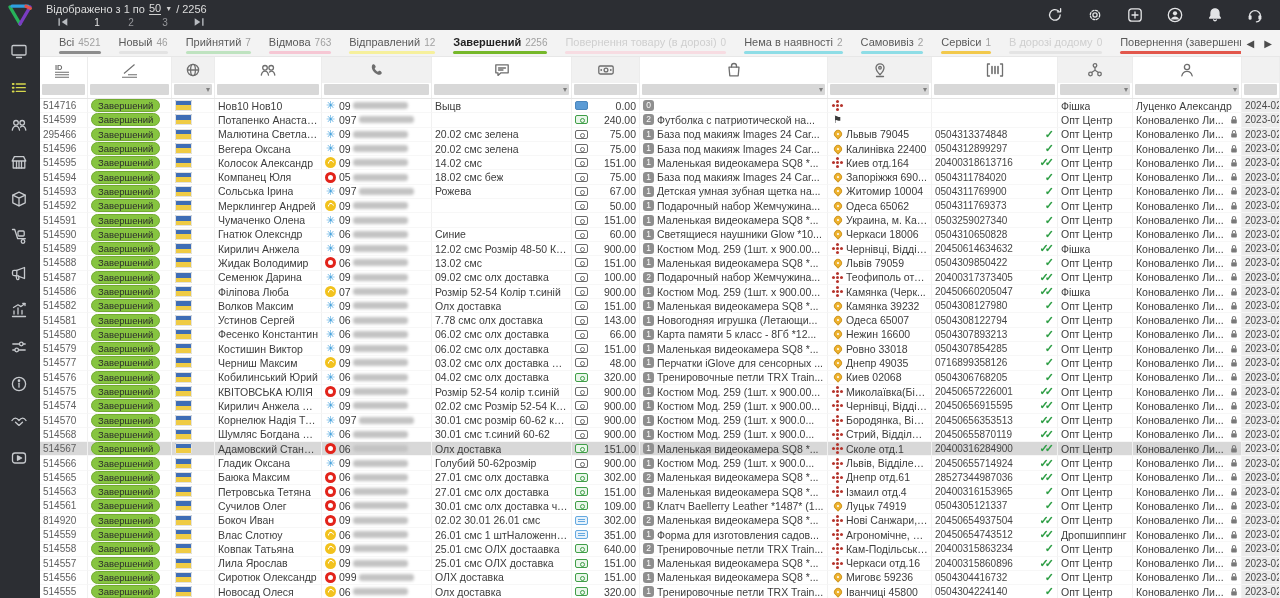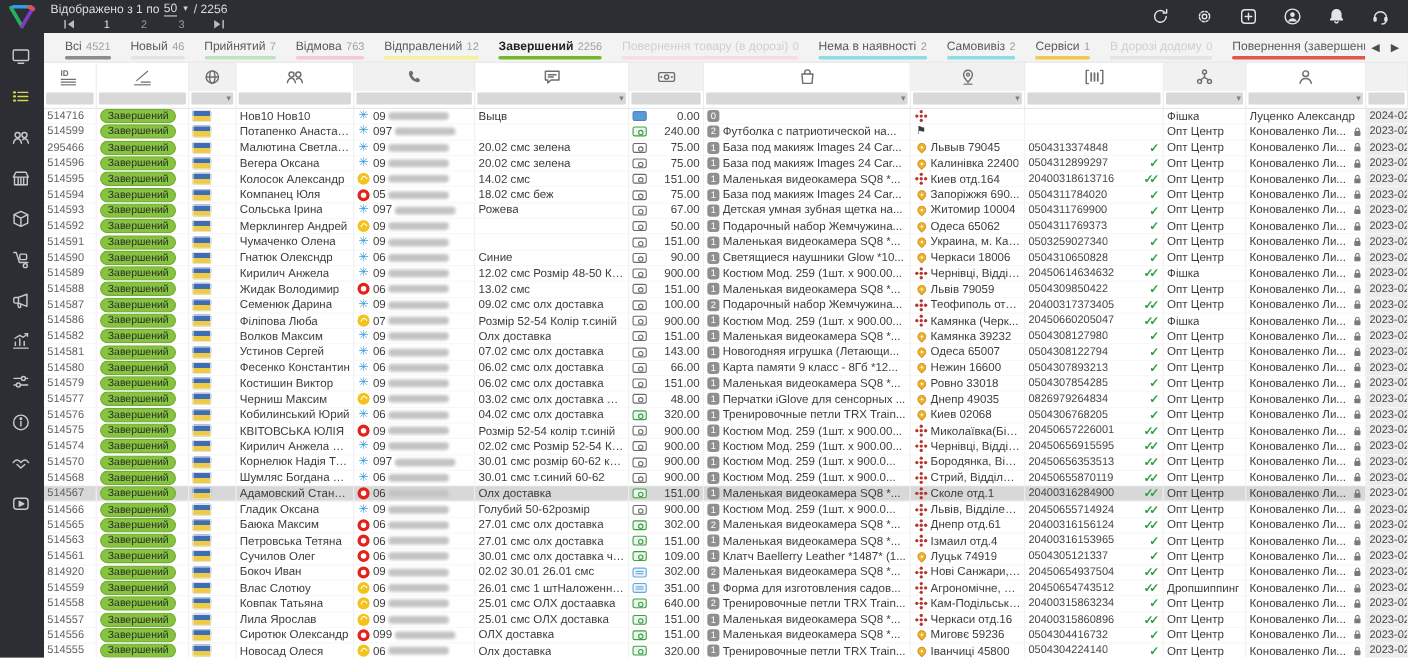--- a/index.html
+++ b/index.html
@@ -1020,21 +1020,21 @@
             <div class="td " style="flex:0 0 110px;width:110px">
               <span class="op kyivstar">✳</span>
               <span style="margin-right:2px">06</span>
               <span class="pblur"></span>
             </div>
             <div class="td " style="flex:0 0 140px;width:140px">
               <span class="ell">Синие</span>
             </div>
             <div class="td " style="flex:0 0 68px;width:68px">
               <span class="pay cod"></span>
-              <span style="margin-left:auto">90.00</span>
+              <span style="margin-left:auto">60.00</span>
             </div>
             <div class="td " style="flex:0 0 188px;width:188px">
               <span class="qty">1</span>
               <span class="ell">Светящиеся наушники Glow *10...</span>
             </div>
             <div class="td " style="flex:0 0 104px;width:104px">
               <span class="ci">
                 <span class="pin"></span>
               </span>
               <span class="ell">Черкаси 18006</span>
@@ -1322,21 +1322,21 @@
             </div>
             <div class="td " style="flex:0 0 107px;width:107px">
               <span class="ell">Устинов Сергей</span>
             </div>
             <div class="td " style="flex:0 0 110px;width:110px">
               <span class="op kyivstar">✳</span>
               <span style="margin-right:2px">06</span>
               <span class="pblur"></span>
             </div>
             <div class="td " style="flex:0 0 140px;width:140px">
-              <span class="ell">07.02 смс олх доставка</span>
+              <span class="ell">7.78 смс олх доставка</span>
             </div>
             <div class="td " style="flex:0 0 68px;width:68px">
               <span class="pay cod"></span>
               <span style="margin-left:auto">143.00</span>
             </div>
             <div class="td " style="flex:0 0 188px;width:188px">
               <span class="qty">1</span>
               <span class="ell">Новогодняя игрушка (Летающи...</span>
             </div>
             <div class="td " style="flex:0 0 104px;width:104px">
@@ -1381,21 +1381,21 @@
             </div>
             <div class="td " style="flex:0 0 140px;width:140px">
               <span class="ell">06.02 смс олх доставка</span>
             </div>
             <div class="td " style="flex:0 0 68px;width:68px">
               <span class="pay cod"></span>
               <span style="margin-left:auto">66.00</span>
             </div>
             <div class="td " style="flex:0 0 188px;width:188px">
               <span class="qty">1</span>
-              <span class="ell">Карта памяти 9 класс - 8Гб *12...</span>
+              <span class="ell">Карта памяти 5 класс - 8Гб *12...</span>
             </div>
             <div class="td " style="flex:0 0 104px;width:104px">
               <span class="ci">
                 <span class="pin"></span>
               </span>
               <span class="ell">Нежин 16600</span>
             </div>
             <div class="td " style="flex:0 0 126px;width:126px">
               <span class="trk-num ell">0504307893213</span>
               <span class="chk">✓</span>
@@ -1492,21 +1492,21 @@
               <span class="qty">1</span>
               <span class="ell">Перчатки iGlove для сенсорных ...</span>
             </div>
             <div class="td " style="flex:0 0 104px;width:104px">
               <span class="ci">
                 <span class="pin"></span>
               </span>
               <span class="ell">Днепр 49035</span>
             </div>
             <div class="td " style="flex:0 0 126px;width:126px">
-              <span class="trk-num ell">0826979264834</span>
+              <span class="trk-num ell">0716899358126</span>
               <span class="chk">✓</span>
             </div>
             <div class="td " style="flex:0 0 75px;width:75px">
               <span class="ell">Опт Центр</span>
             </div>
             <div class="td " style="flex:0 0 109px;width:109px">
               <span class="ell">Коноваленко Ли...</span>
               <span class="mgr-lock">
                 <svg width="8" height="10" viewBox="0 0 10 12">
                   <path d="M3 5V3.5a2 2 0 1 1 4 0V5" fill="none" stroke="#7a7a7a" stroke-width="1.3"></path>
@@ -1900,21 +1900,21 @@
               <span class="qty">2</span>
               <span class="ell">Маленькая видеокамера SQ8 *...</span>
             </div>
             <div class="td " style="flex:0 0 104px;width:104px">
               <span class="ci">
                 <span class="np"></span>
               </span>
               <span class="ell">Днепр отд.61</span>
             </div>
             <div class="td " style="flex:0 0 126px;width:126px">
-              <span class="trk-num ell">20400316156124</span>
+              <span class="trk-num ell">28527344987036</span>
               <span class="chk c2">✓✓</span>
             </div>
             <div class="td " style="flex:0 0 75px;width:75px">
               <span class="ell">Опт Центр</span>
             </div>
             <div class="td " style="flex:0 0 109px;width:109px">
               <span class="ell">Коноваленко Ли...</span>
               <span class="mgr-lock">
                 <svg width="8" height="10" viewBox="0 0 10 12">
                   <path d="M3 5V3.5a2 2 0 1 1 4 0V5" fill="none" stroke="#7a7a7a" stroke-width="1.3"></path>

